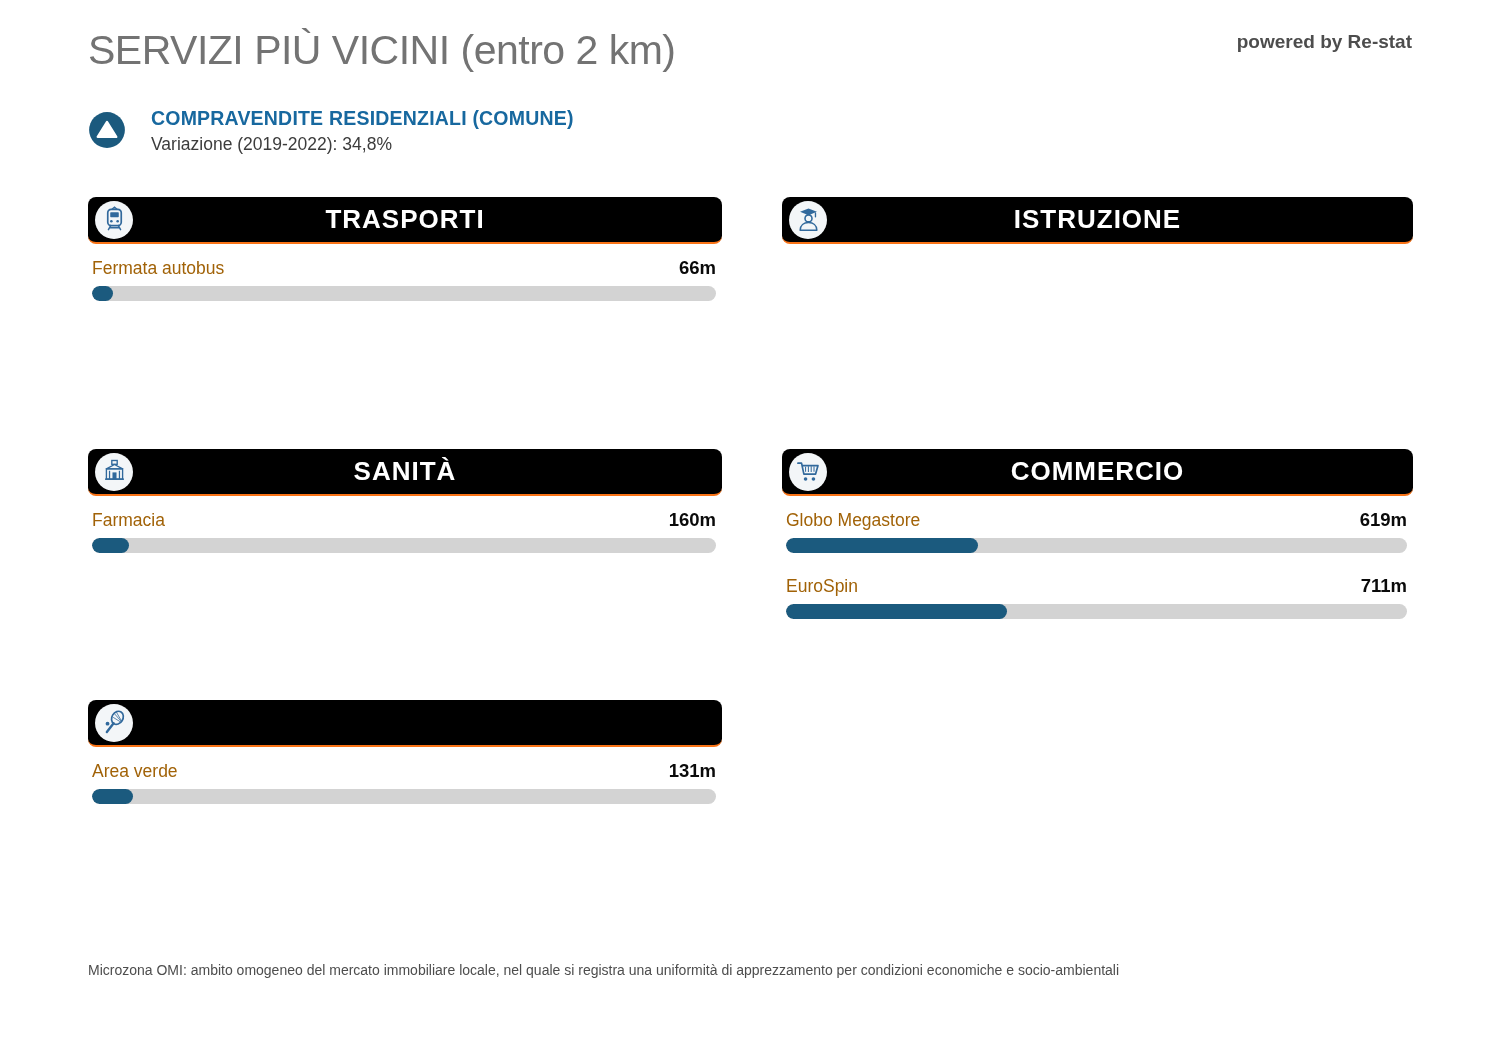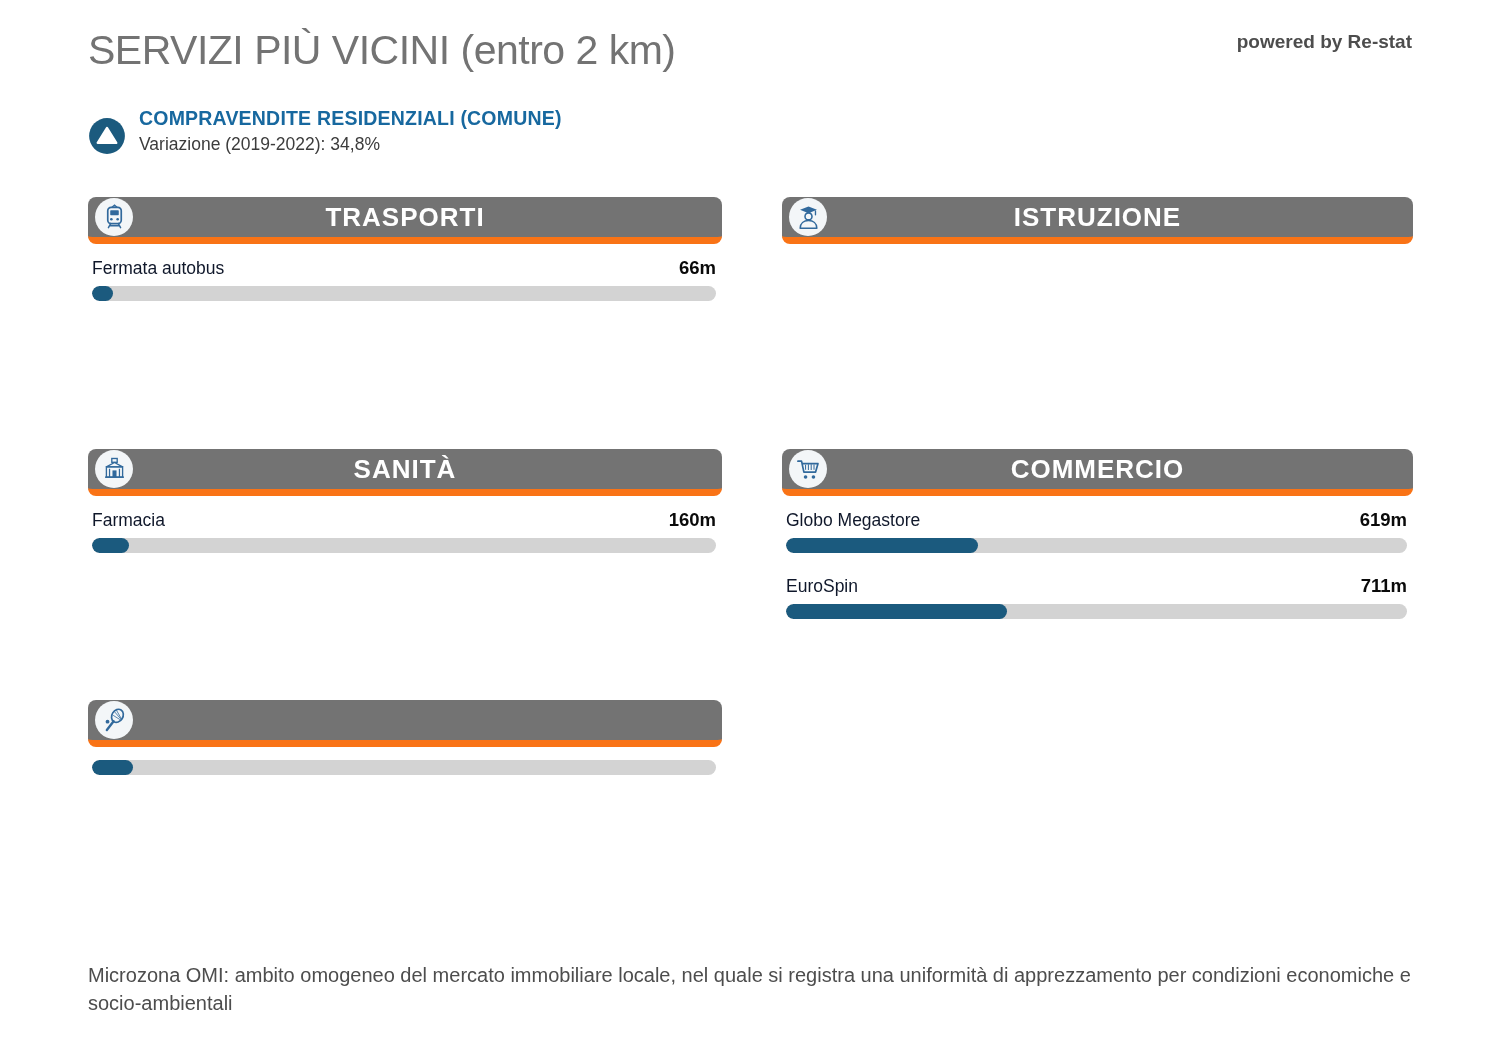--- a/index.html
+++ b/index.html
@@ -15,66 +15,66 @@
     position:absolute; left:88px; top:27px;
     font-size:41px; font-weight:400; letter-spacing:-0.5px; color:#737373;
     white-space:nowrap;
   }
   .powered-by {
     position:absolute; top:31px; right:88px;
     font-size:19px; font-weight:700; color:#4d4d4d;
   }
   .trend {
     position:absolute; left:88px; top:104px;
-    display:flex; align-items:flex-end; gap:13px;
+    display:flex; align-items:center; gap:25px;
   }
   .trend-icon-wrap { width:38px; height:38px; flex:0 0 auto; }
   .trend-label {
     font-size:19.5px; font-weight:700; color:#17689f; letter-spacing:0.2px;
     padding-top:3px;
   }
   .trend-variation {
     font-size:17.5px; font-weight:500; color:#3c3c3c; margin-top:4px;
   }
   .card { position:absolute; }
   .card-header {
     position:relative; height:47px;
-    background:#737373;
+    background:#000000;
     border-radius:8px;
-    border-bottom:7px solid #f97316;
+    border-bottom:2px solid #f97316;
     display:flex; align-items:center; justify-content:center;
   }
   .icon-circle {
     position:absolute; left:7px; top:50%; transform:translateY(-50%);
     width:38px; height:38px; border-radius:50%;
     background:#f3f6f8;
     display:flex; align-items:center; justify-content:center;
   }
   .card-title {
     color:#ffffff; font-size:26px; font-weight:700; letter-spacing:1px;
     white-space:nowrap;
   }
   .card-items { padding:13px 6px 0 4px; }
   .item { margin-bottom:22px; }
   .item-row {
     display:flex; justify-content:space-between; align-items:baseline;
     margin-bottom:7px;
   }
-  .item-label { font-size:17.5px; color:#0f172a; }
+  .item-label { font-size:17.5px; color:#a16207; }
   .item-value { font-size:18.5px; font-weight:700; color:#0a0a0a;text-align:right; }
   .bar-track {
     height:15px; background:#d3d3d3; border-radius:8px;
     overflow:hidden; position:relative;
   }
   .bar-fill {
     height:100%; width:0; background:#1b5a7e; border-radius:8px;
   }
   .footer-note {
     position:absolute; left:88px; top:961px; width:1360px;
-    font-size:20px; color:#4d4d4d; line-height:1.42;
+    font-size:14px; color:#4d4d4d; line-height:1.42;
   }
 </style>
 </head>
 <body>
 
 <div class="page-title">SERVIZI PIÙ VICINI (entro 2 km)</div>
 <div class="powered-by">powered by Re-stat</div>
 
 <div class="trend">
   <span class="trend-icon-wrap">
@@ -197,20 +197,24 @@
       <svg viewBox="0 0 24 24" width="27" height="27">
         <ellipse cx="14.6" cy="7.8" rx="4.9" ry="6.1" fill="none" stroke="#31699c" stroke-width="1.5" transform="rotate(32 14.6 7.8)"></ellipse>
         <path d="M12 4.2 l5.6 6.4 M10.8 7.4 l6.4 4 M13.8 3 l4.4 7.6" stroke="#31699c" stroke-width="0.7"></path>
         <line x1="11.2" y1="12.6" x2="5.2" y2="20.4" stroke="#31699c" stroke-width="2.1" stroke-linecap="round"></line>
         <circle cx="5.8" cy="13" r="1.7" fill="#31699c"></circle>
       </svg>
     </span>
   </header>
   <div class="card-items">
     <div class="item">
+      <div class="item-row">
+        <span class="item-label">Area verde</span>
+        <span class="item-value">131m</span>
+      </div>
       <div class="bar-track">
         <div class="bar-fill" style="width: 6.55%;"></div>
       </div>
     </div>
   </div>
 </section>
 
 <div class="footer-note">Microzona OMI: ambito omogeneo del mercato immobiliare locale, nel quale si registra una uniformità di apprezzamento per condizioni economiche e socio-ambientali</div>
 
 </body></html>

